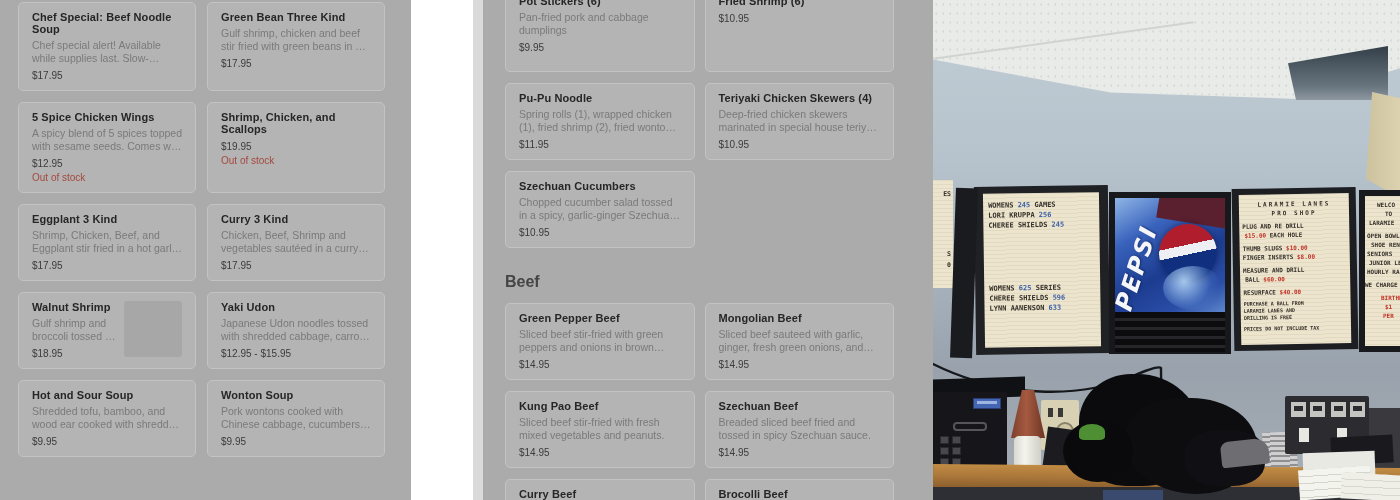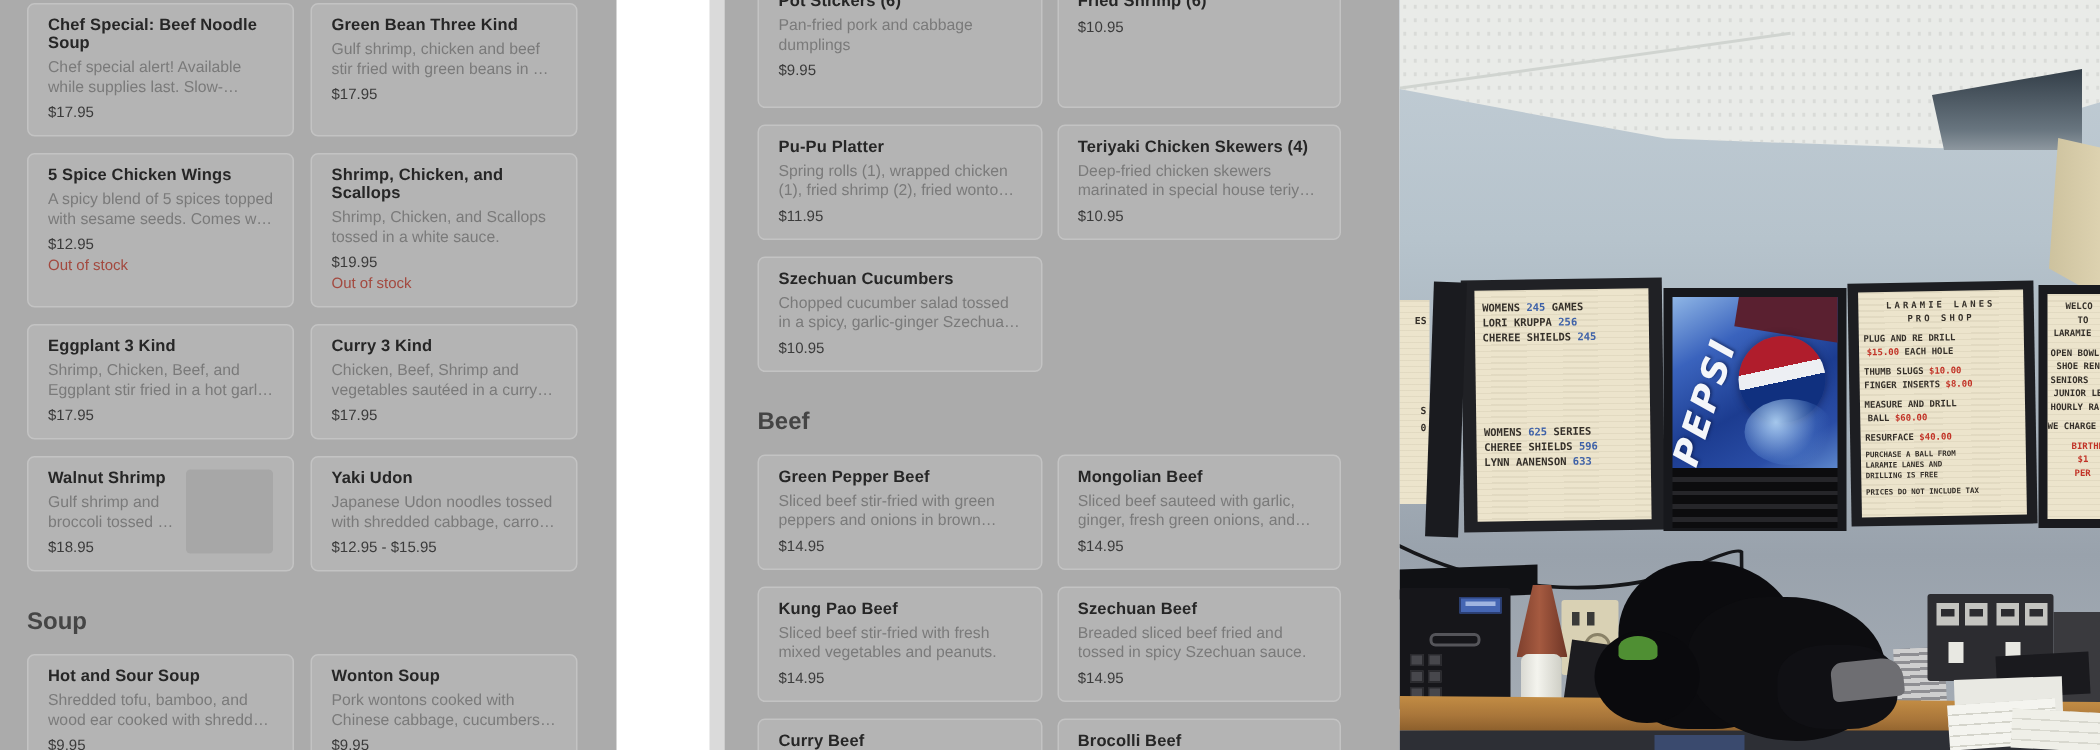--- a/index.html
+++ b/index.html
@@ -35,21 +35,21 @@
     background:linear-gradient(180deg,#333e48,#68757f 75%,#8d979f);clip-path:polygon(0 32%,100% 0,100% 100%,8% 100%);}
   .soffit{position:absolute;left:433px;top:92px;width:34px;height:106px;background:linear-gradient(90deg,#cdc29e,#ddd2b0);
     clip-path:polygon(18% 0,100% 6%,100% 100%,0 82%);}
 
   
   .board-face{background:#ece4cc;background-image:repeating-linear-gradient(180deg,rgba(90,80,50,.07) 0 1px,transparent 1px 4px);}
   .lb{font-family:"DejaVu Sans Mono",monospace;font-weight:bold;color:#35302a;}
   .blue{color:#3f62a8;}
   .red{color:#c23327;}
 
-  .board1-face{position:absolute;left:0;top:200px;width:20px;height:136px;z-index:3;}
+  .board1-face{position:absolute;left:0;top:180px;width:20px;height:108px;z-index:3;}
   .board1-face .lb{font-size:6.5px;text-align:right;padding-right:2px;}
   .b1l1{margin-top:10px;} .b1l2{margin-top:52px;} .b1l3{margin-top:3px;}
   .board1-frame{position:absolute;left:20px;top:188px;width:22px;height:170px;background:#1a1b1f;transform:rotate(2deg);z-index:3;}
 
   .board2{position:absolute;left:42px;top:186px;width:134px;height:168px;background:#202125;padding:7px 9px;box-sizing:border-box;transform:rotate(-.8deg);z-index:2;}
   .board2 .board-face{width:100%;height:100%;position:relative;}
   .board2 .lb{font-size:7px;line-height:10px;white-space:nowrap;}
   .score-top{position:absolute;left:5px;top:7px;}
   .score-bottom{position:absolute;left:5px;top:90px;}
 
@@ -139,21 +139,20 @@
     </div>
 
     <div class="card">
       <div class="card-title">5 Spice Chicken Wings</div>
       <div class="card-desc">A spicy blend of 5 spices topped with sesame seeds. Comes with 10 pieces</div>
       <div class="card-price">$12.95</div>
       <div class="card-stock">Out of stock</div>
     </div>
     <div class="card">
       <div class="card-title">Shrimp, Chicken, and Scallops</div>
-      <div class="card-desc">Shrimp, Chicken, and Scallops tossed in a white sauce.</div>
       <div class="card-price">$19.95</div>
       <div class="card-stock">Out of stock</div>
     </div>
 
     <div class="card">
       <div class="card-title">Eggplant 3 Kind</div>
       <div class="card-desc">Shrimp, Chicken, Beef, and Eggplant stir fried in a hot garlic sauce.</div>
       <div class="card-price">$17.95</div>
     </div>
     <div class="card">
@@ -167,21 +166,20 @@
       <div class="card-title">Walnut Shrimp</div>
       <div class="card-desc">Gulf shrimp and broccoli tossed in a honey sauce…</div>
       <div class="card-price">$18.95</div>
     </div>
     <div class="card">
       <div class="card-title">Yaki Udon</div>
       <div class="card-desc">Japanese Udon noodles tossed with shredded cabbage, carrots, celery, and bean sprouts.</div>
       <div class="card-price">$12.95 - $15.95</div>
     </div>
 
-    <h2 class="section">Soup</h2>
 
     <div class="card">
       <div class="card-title">Hot and Sour Soup</div>
       <div class="card-desc">Shredded tofu, bamboo, and wood ear cooked with shredded pork and baby shrimp in a hot…</div>
       <div class="card-price">$9.95</div>
     </div>
     <div class="card">
       <div class="card-title">Wonton Soup</div>
       <div class="card-desc">Pork wontons cooked with Chinese cabbage, cucumbers, baby shrimp, and shredded…</div>
       <div class="card-price">$9.95</div>
@@ -199,21 +197,21 @@
       <div class="card-title">Pot Stickers (6)</div>
       <div class="card-desc">Pan-fried pork and cabbage dumplings</div>
       <div class="card-price">$9.95</div>
     </div>
     <div class="card tall">
       <div class="card-title">Fried Shrimp (6)</div>
       <div class="card-price">$10.95</div>
     </div>
 
     <div class="card">
-      <div class="card-title">Pu-Pu Platter</div>
+      <div class="card-title">Pu-Pu Noodle</div>
       <div class="card-desc">Spring rolls (1), wrapped chicken (1), fried shrimp (2), fried wonton (2), and skewered…</div>
       <div class="card-price">$11.95</div>
     </div>
     <div class="card">
       <div class="card-title">Teriyaki Chicken Skewers (4)</div>
       <div class="card-desc">Deep-fried chicken skewers marinated in special house teriyaki blend.</div>
       <div class="card-price">$10.95</div>
     </div>
 
     <div class="card">

